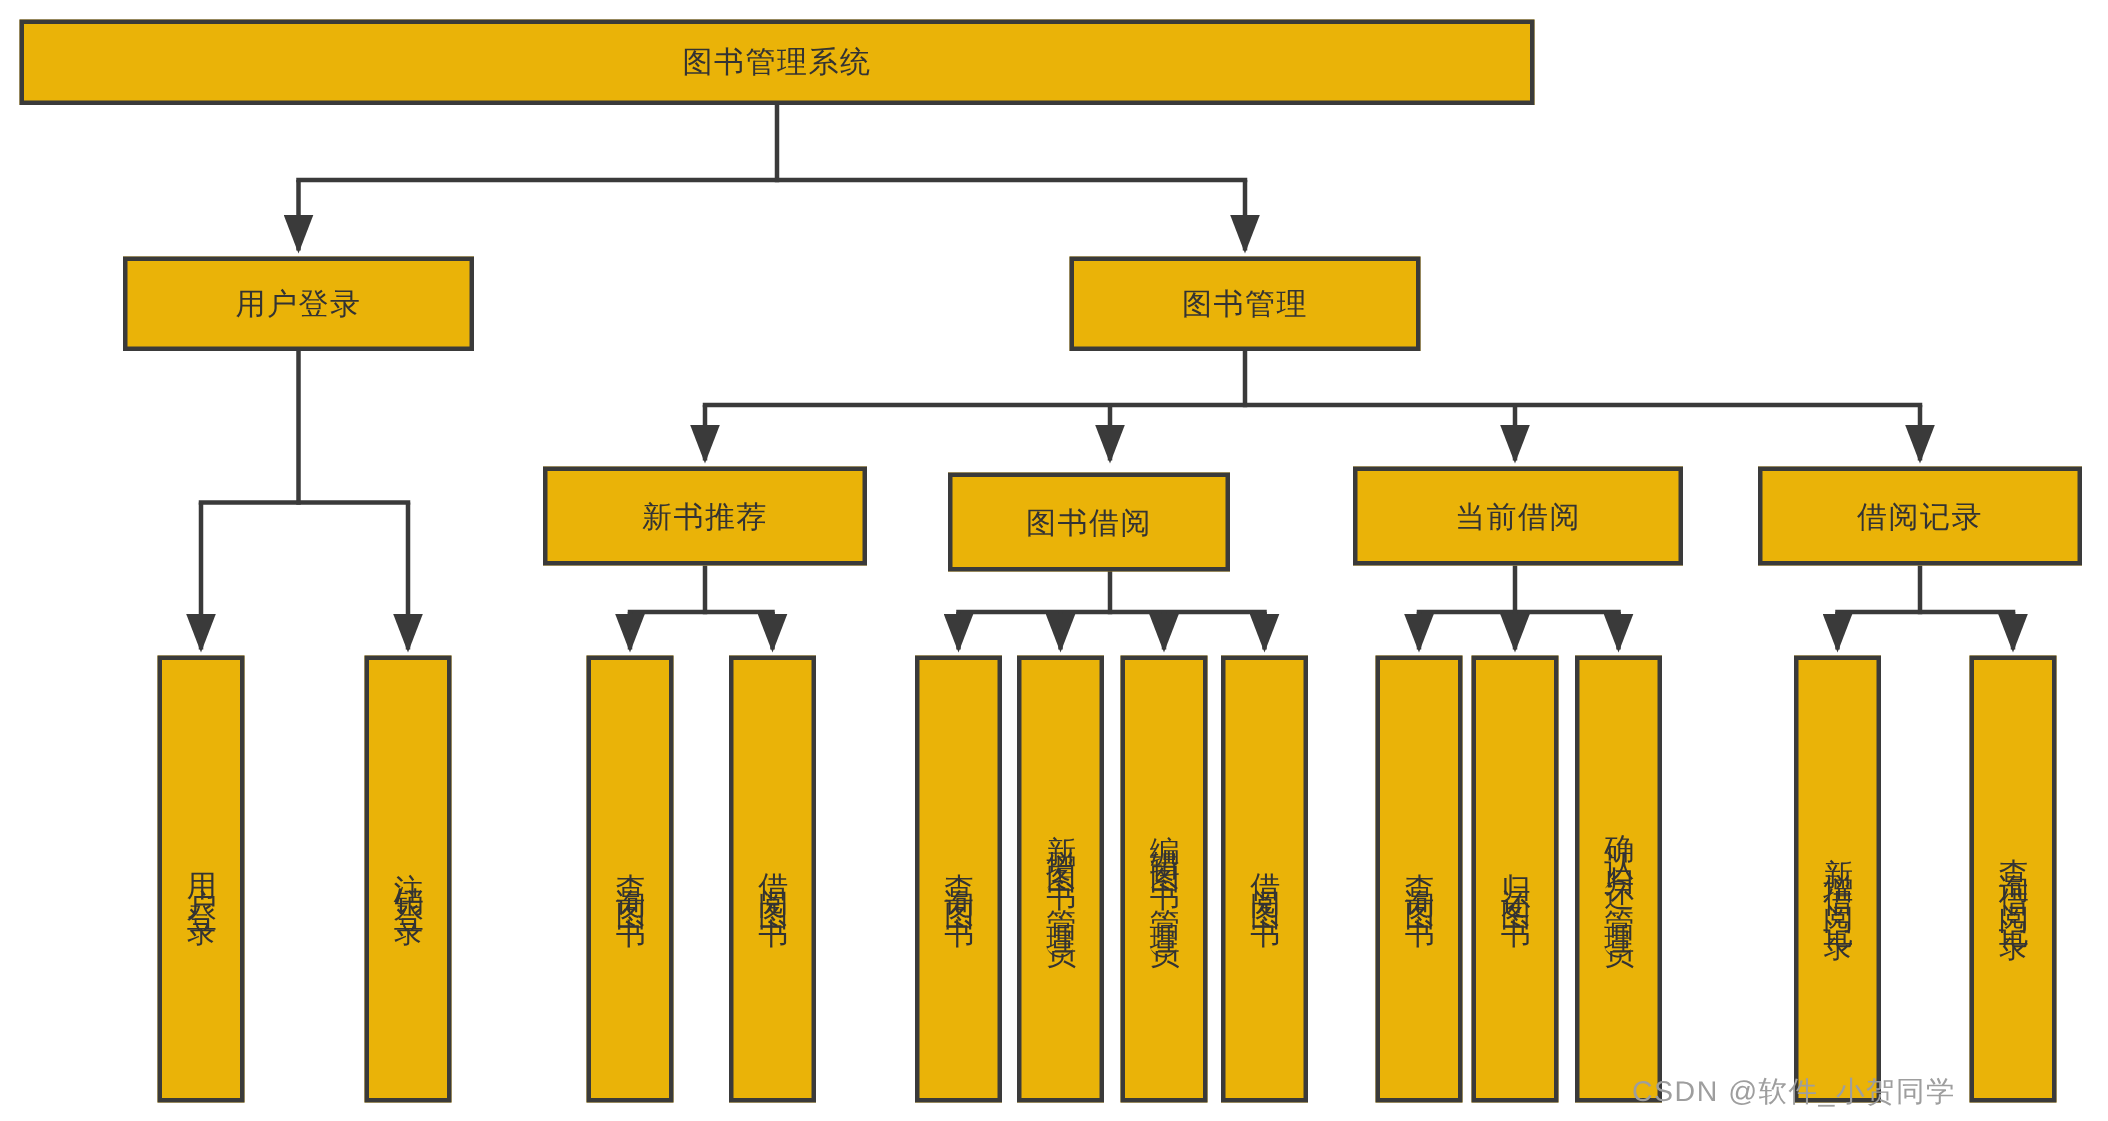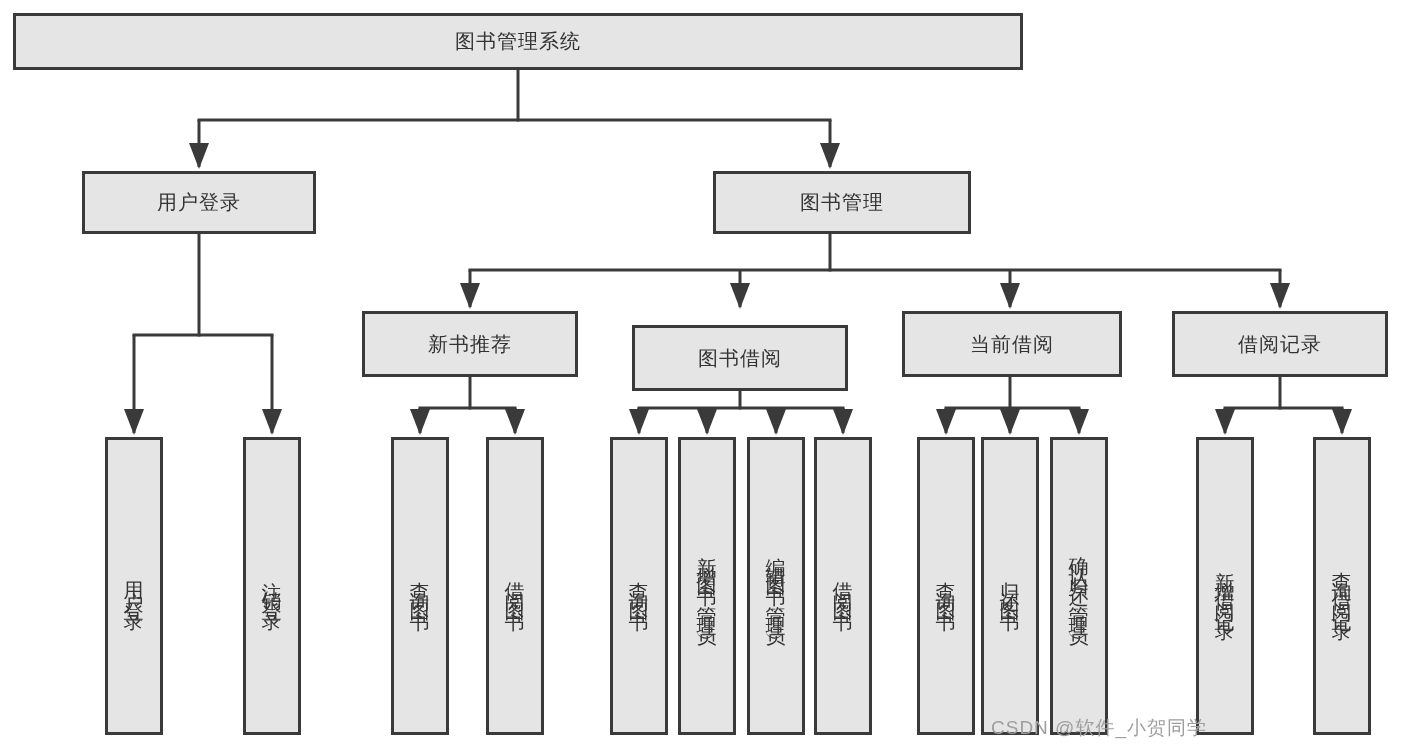--- a/index.html
+++ b/index.html
@@ -2,49 +2,49 @@
 <html><head>
 <meta charset="utf-8">
 <style>
   html,body{margin:0;padding:0;}
   body{
     width:1405px;height:747px;position:relative;background:#ffffff;
     font-family:"Liberation Sans", sans-serif;overflow:hidden;
   }
   #connectors{position:absolute;left:0;top:0;width:1405px;height:747px;}
   .node{
-    position:absolute;box-sizing:border-box;background:#e5e5e5;
+    position:absolute;box-sizing:border-box;background:#eab308;
     border:3px solid #3a3a3a;color:#333333;
     display:flex;align-items:center;justify-content:center;
     font-size:20px;letter-spacing:1px;white-space:nowrap;
   }
   .leaf{
     writing-mode:vertical-rl;text-orientation:mixed;
     letter-spacing:10px;line-height:1;font-size:20px;
   }
   
   #n-root{left:13px;top:13px;width:1010px;height:57px;}
   
   #n-login{left:82px;top:171px;width:234px;height:63px;}
-  #n-mgmt{left:713px;top:171px;width:258px;height:63px;}
+  #n-mgmt{left:713px;top:171px;width:234px;height:63px;}
   
   #n-newbook{left:362px;top:311px;width:216px;height:66px;}
-  #n-borrow{left:632px;top:325px;width:216px;height:66px;}
+  #n-borrow{left:632px;top:315px;width:188px;height:66px;}
   #n-current{left:902px;top:311px;width:220px;height:66px;}
   #n-records{left:1172px;top:311px;width:216px;height:66px;text-align:center;}
   
   .leaf{top:437px;width:58px;height:298px;}
   #l1{left:105px;} #l2{left:243px;}
   #l3{left:391px;} #l4{left:486px;}
   #l5{left:610px;} #l6{left:678px;} #l7{left:747px;} #l8{left:814px;}
   #l9{left:917px;} #l10{left:981px;} #l11{left:1050px;}
   #l12{left:1196px;} #l13{left:1313px;}
   #watermark{
     position:absolute;right:4px;top:715px;width:410px;
-    text-align:left;font-size:19px;color:#9e9e9e;letter-spacing:1px;
+    text-align:center;font-size:19px;color:#9e9e9e;letter-spacing:1px;
   }
 </style>
 </head>
 <body>
 
 <svg id="connectors" viewBox="0 0 1405 747" xmlns="http://www.w3.org/2000/svg">
   <defs>
     <marker id="arrow" viewBox="0 0 26 20" refX="24" refY="10" markerWidth="26" markerHeight="20" markerUnits="userSpaceOnUse" orient="auto">
       <path d="M0 0 L26 10 L0 20 Z" fill="#3a3a3a"></path>
     </marker>

